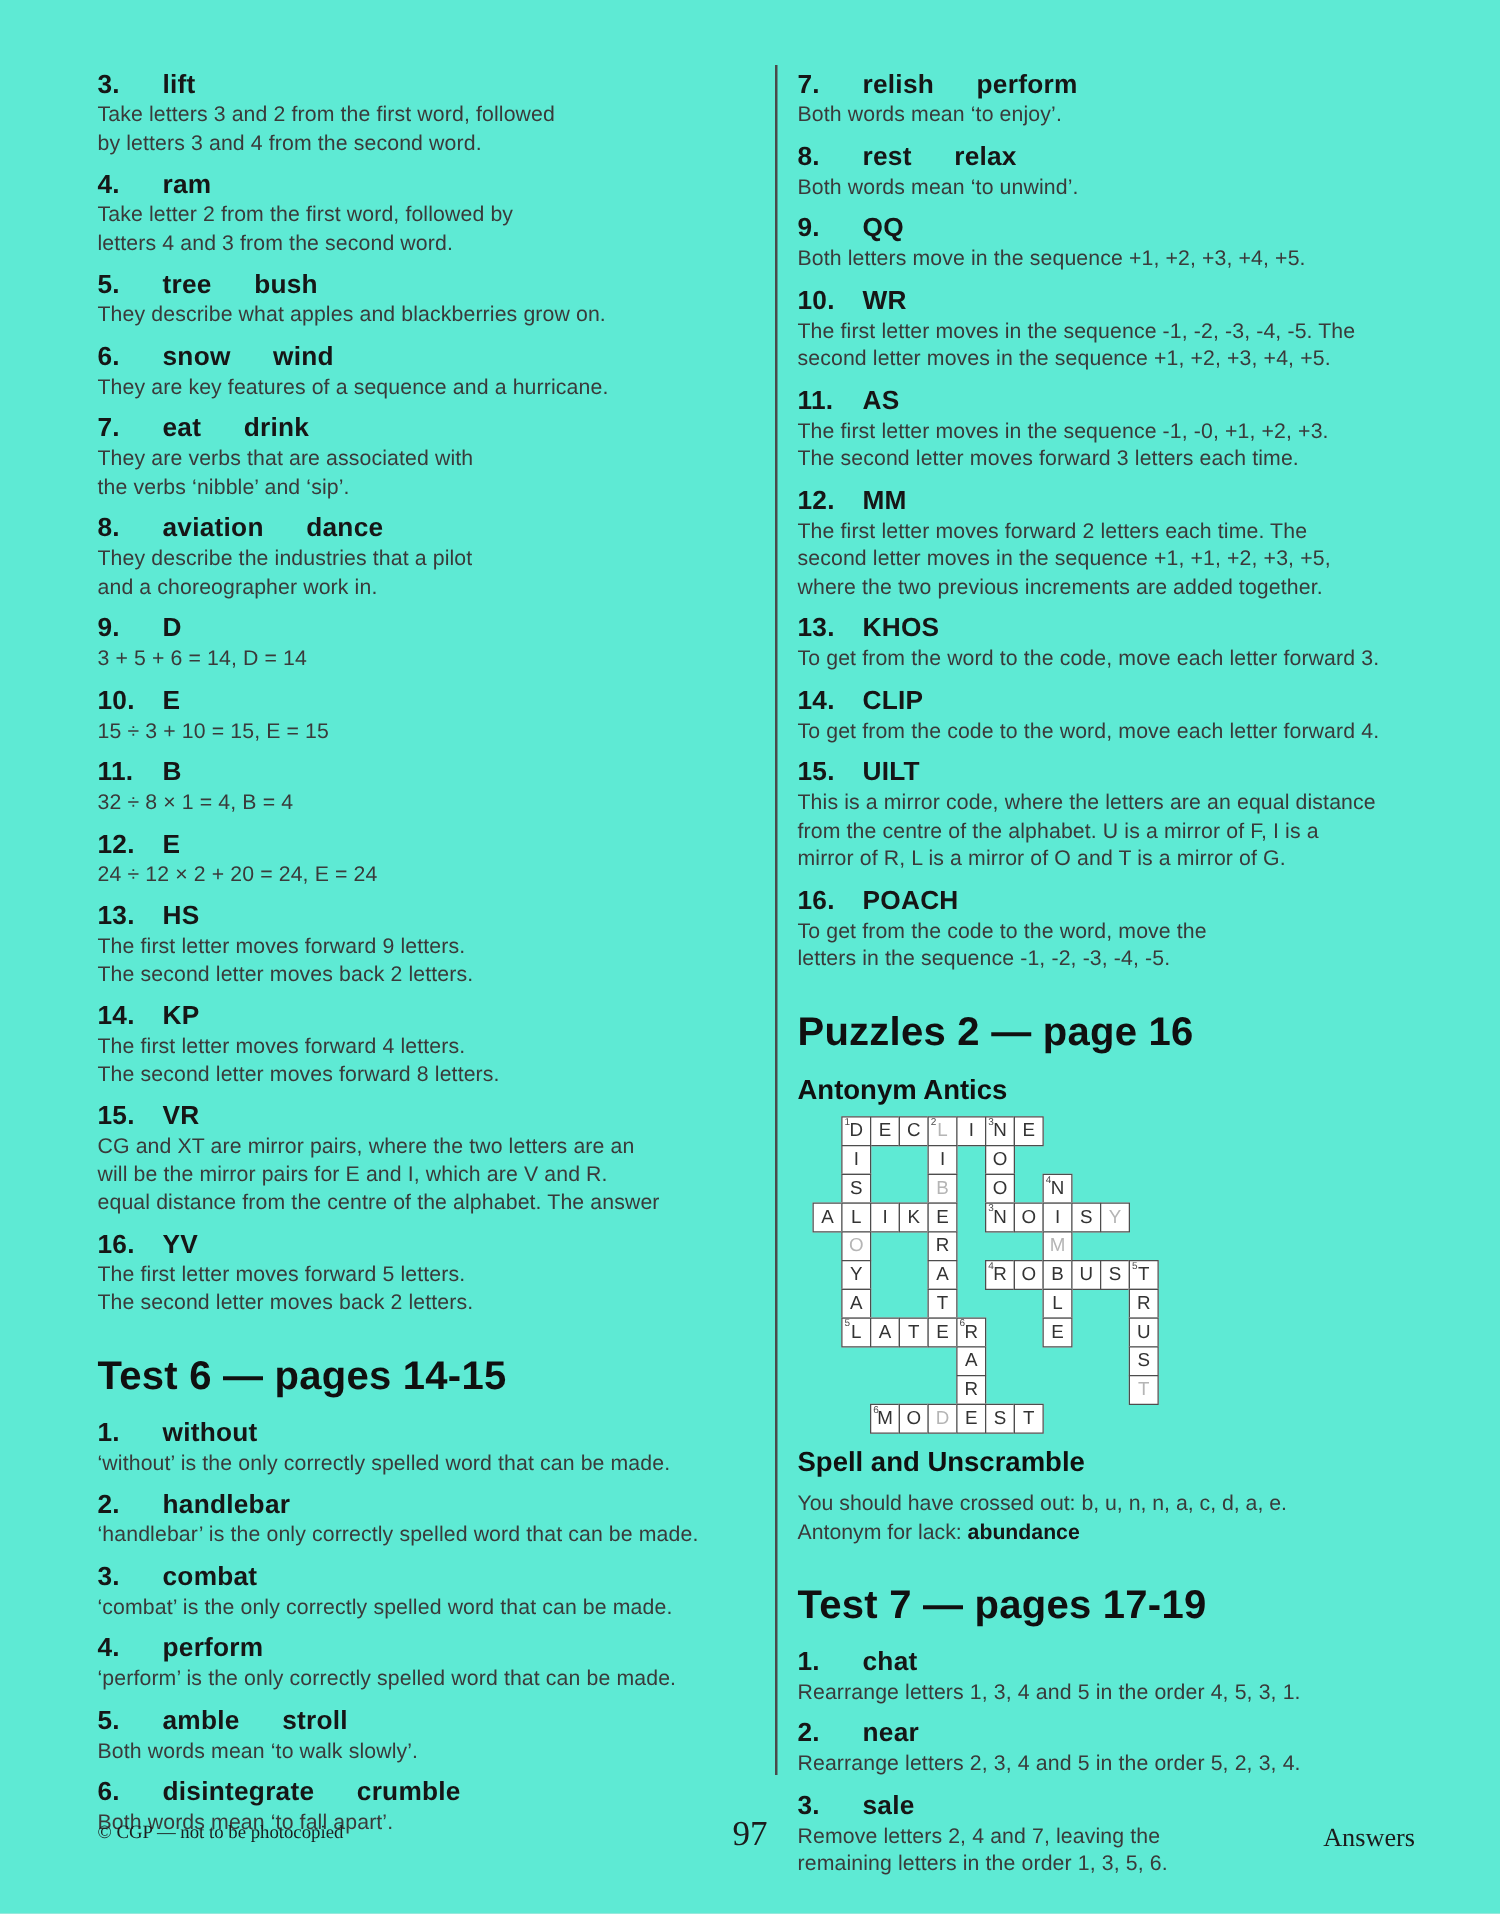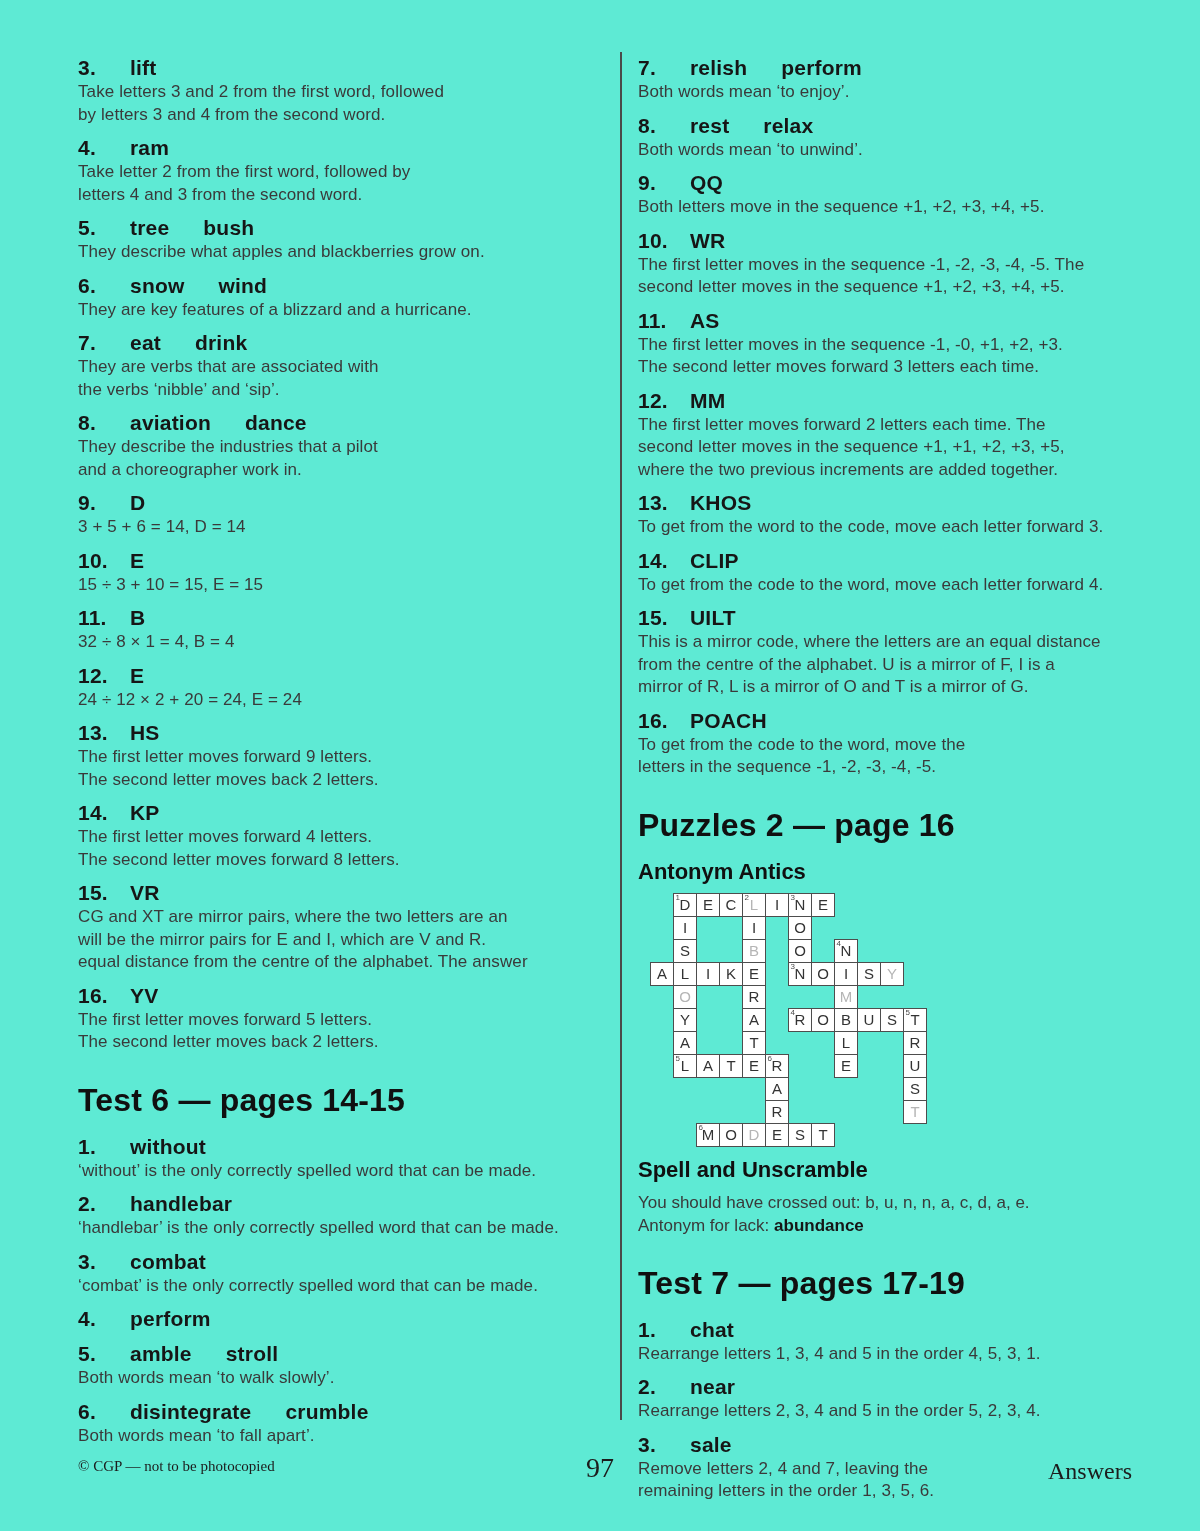--- a/index.html
+++ b/index.html
@@ -48,21 +48,21 @@
 
   .spell-line { font-size:17px; line-height:23px; color:#3a3a3a; white-space:nowrap; }
   .spell-line b { color:#161616; }
 
   .footer {
     position:absolute; left:0; top:1452px; width:100%;
     font-family:"Liberation Serif", serif; color:#1c1c1c;
   }
   .footer .f-left  { position:absolute; left:78px; top:6px; font-size:15px; }
   .footer .f-page  { position:absolute; left:0; right:0; top:0; text-align:center; font-size:28px; }
-  .footer .f-right { position:absolute; right:68px; top:6px; font-size:24px; }
+  .footer .f-right { position:absolute; right:68px; top:6px; font-size:21px; }
 </style>
 </head>
 <body>
 
 <div class="page">
 
   <div class="divider"></div>
 
   <div class="col col-left">
     <div id="left-items-a">
@@ -82,21 +82,21 @@
         </div>
         <div class="item">
           <div class="item-head"><span class="num">5.</span><span class="word">tree</span><span class="word">bush</span></div>
           <div class="item-body">
             <div>They describe what apples and blackberries grow on.</div>
           </div>
         </div>
         <div class="item">
           <div class="item-head"><span class="num">6.</span><span class="word">snow</span><span class="word">wind</span></div>
           <div class="item-body">
-            <div>They are key features of a blizzard and a hurricane.</div>
+            <div>They are key features of a sequence and a hurricane.</div>
           </div>
         </div>
         <div class="item">
           <div class="item-head"><span class="num">7.</span><span class="word">eat</span><span class="word">drink</span></div>
           <div class="item-body">
             <div>They are verbs that are associated with</div>
             <div>the verbs ‘nibble’ and ‘sip’.</div>
           </div>
         </div>
         <div class="item">
@@ -175,20 +175,23 @@
           </div>
         </div>
         <div class="item">
           <div class="item-head"><span class="num">3.</span><span class="word">combat</span></div>
           <div class="item-body">
             <div>‘combat’ is the only correctly spelled word that can be made.</div>
           </div>
         </div>
         <div class="item">
           <div class="item-head"><span class="num">4.</span><span class="word">perform</span></div>
+          <div class="item-body">
+            <div>‘perform’ is the only correctly spelled word that can be made.</div>
+          </div>
         </div>
         <div class="item">
           <div class="item-head"><span class="num">5.</span><span class="word">amble</span><span class="word">stroll</span></div>
           <div class="item-body">
             <div>Both words mean ‘to walk slowly’.</div>
           </div>
         </div>
         <div class="item">
           <div class="item-head"><span class="num">6.</span><span class="word">disintegrate</span><span class="word">crumble</span></div>
           <div class="item-body">

